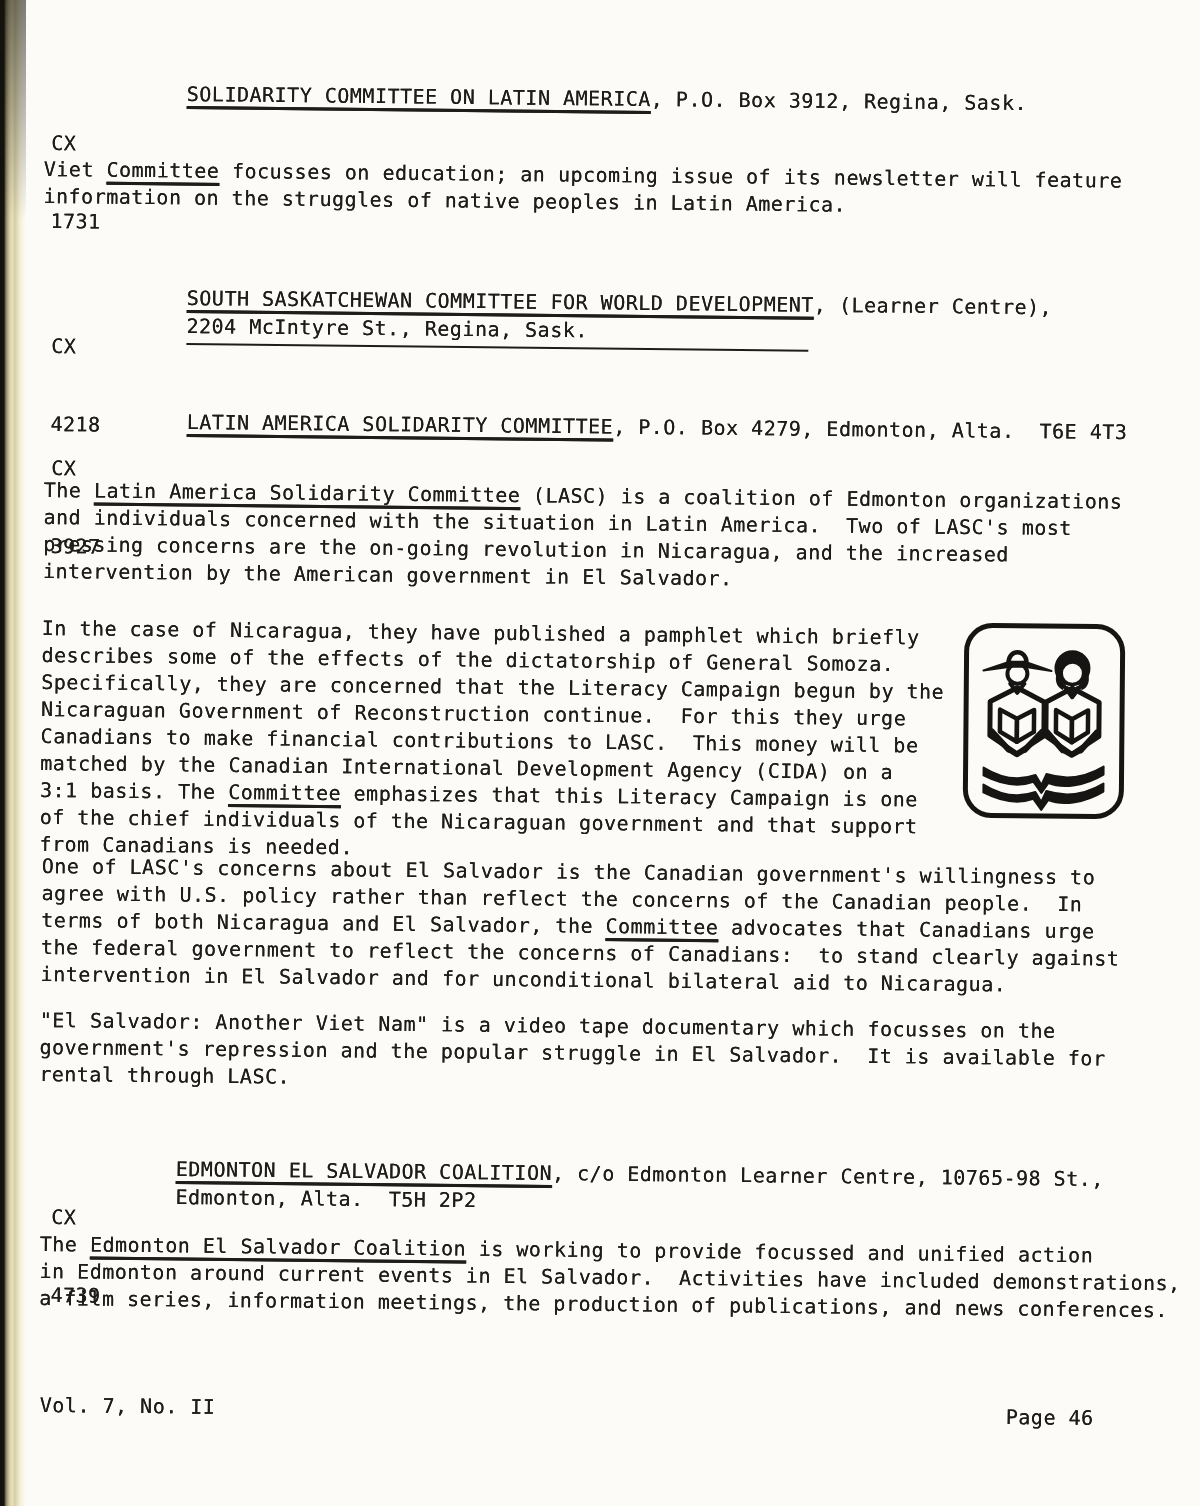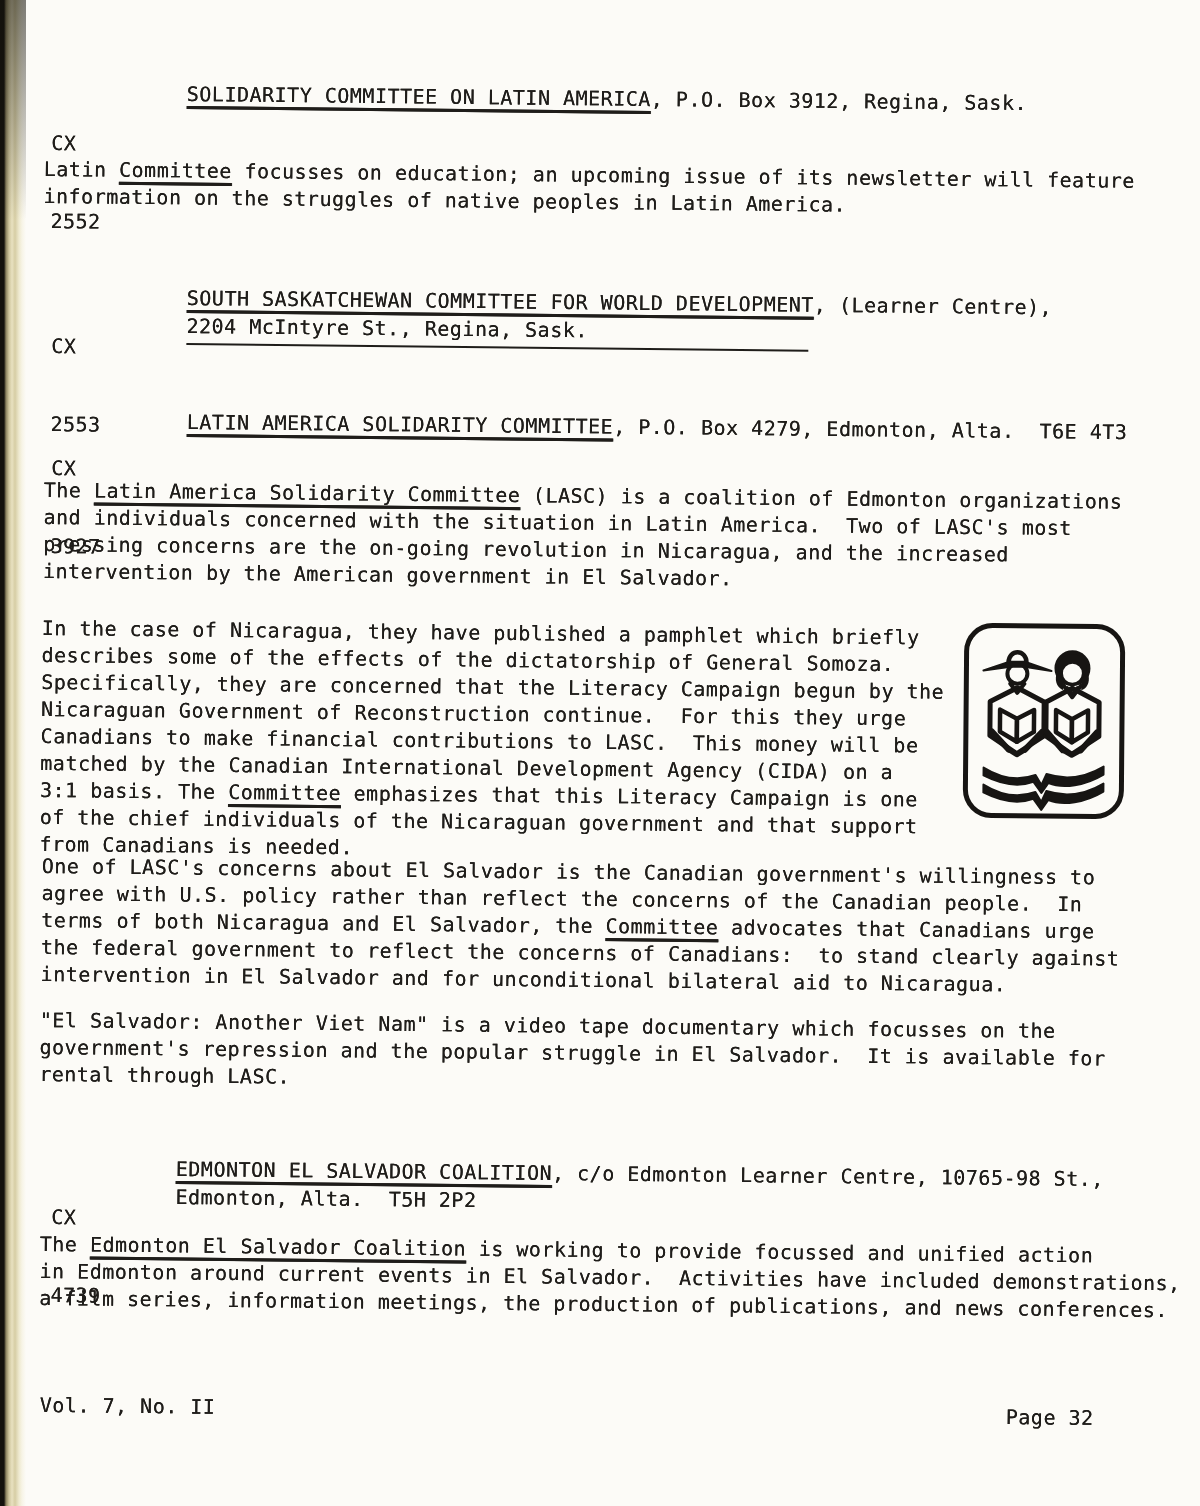--- a/index.html
+++ b/index.html
@@ -43,29 +43,29 @@
 </head>
 <body>
 
 <div class="page">
   <div class="gutter"></div>
 
   <div class="content">
 
     <div class="blk cx" style="left:52px;top:78px">
       <div>CX</div>
-      <div>2552</div>
+      <div>1731</div>
     </div>
     <div class="blk heading" style="left:187px;top:80px;width:1000px"><span class="u">SOLIDARITY COMMITTEE ON LATIN AMERICA</span><span>, P.O. Box 3912, Regina, Sask.</span></div>
-    <div class="blk para" style="left:44px;top:156px"><span>Latin </span><span class="u">Committee</span><span> focusses on education; an upcoming issue of its newsletter will feature
+    <div class="blk para" style="left:44px;top:156px"><span>Viet </span><span class="u">Committee</span><span> focusses on education; an upcoming issue of its newsletter will feature
 information on the struggles of native peoples in Latin America.</span></div>
 
     <div class="blk cx" style="left:52px;top:281px">
       <div>CX</div>
-      <div>2553</div>
+      <div>4218</div>
     </div>
     <div class="blk heading" style="left:187px;top:284px;width:1000px"><span class="u">SOUTH SASKATCHEWAN COMMITTEE FOR WORLD DEVELOPMENT</span><span>, (Learner Centre),</span><br><span class="u-ext">2204 McIntyre St., Regina, Sask.</span></div>
 
     <div class="blk cx" style="left:52px;top:403px">
       <div>CX</div>
       <div>3927</div>
     </div>
     <div class="blk heading" style="left:187px;top:408px;width:1000px"><span class="u">LATIN AMERICA SOLIDARITY COMMITTEE</span><span>, P.O. Box 4279, Edmonton, Alta.  T6E 4T3</span></div>
 
     <div class="blk para" style="left:44px;top:477px"><span>The </span><span class="u">Latin America Solidarity Committee</span><span> (LASC) is a coalition of Edmonton organizations
@@ -136,16 +136,16 @@
       <div>CX</div>
       <div>4739</div>
     </div>
     <div class="blk heading" style="left:176px;top:1155px;width:1010px"><span class="u">EDMONTON EL SALVADOR COALITION</span><span>, c/o Edmonton Learner Centre, 10765-98 St.,</span><br><span>Edmonton, Alta.  T5H 2P2</span></div>
 
     <div class="blk para" style="left:40px;top:1231px"><span>The </span><span class="u">Edmonton El Salvador Coalition</span><span> is working to provide focussed and unified action
 in Edmonton around current events in El Salvador.  Activities have included demonstrations,
 a film series, information meetings, the production of publications, and news conferences.</span></div>
 
     <div class="blk" style="left:40px;top:1392px">Vol. 7, No. II</div>
-    <div class="blk" style="left:1006px;top:1404px">Page 32</div>
+    <div class="blk" style="left:1006px;top:1404px">Page 46</div>
 
   </div>
 </div>
 
 </body></html>

